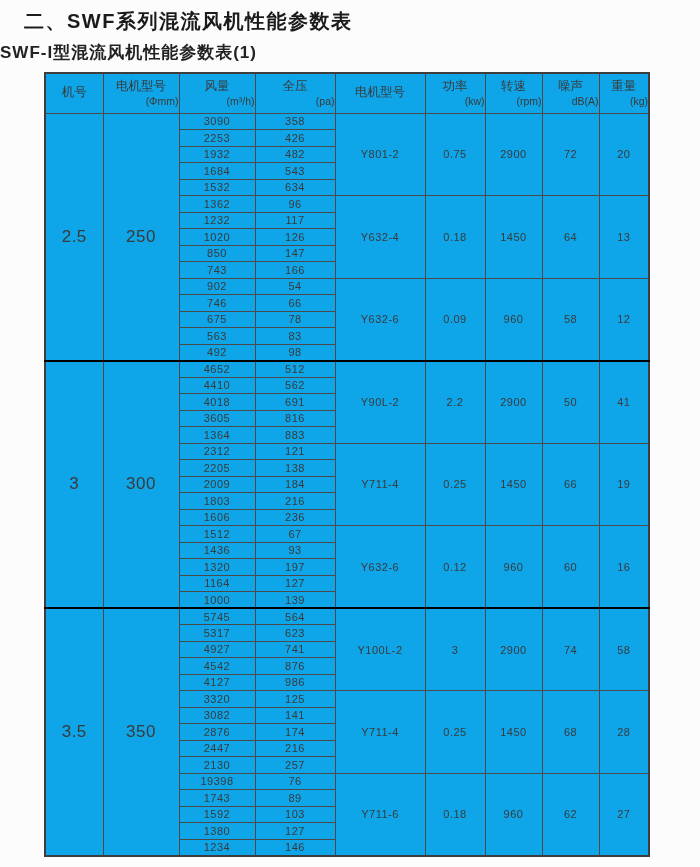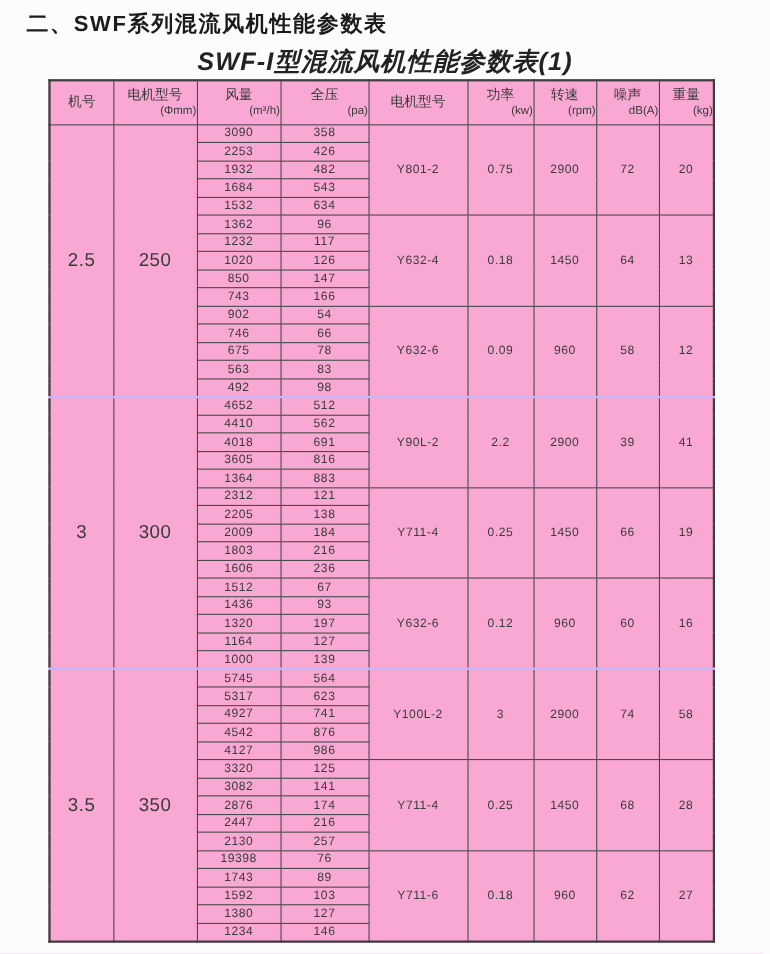--- a/index.html
+++ b/index.html
@@ -16,50 +16,48 @@
     left: 24px; top: 8px;
     font-size: 20px;
     font-weight: bold;
     color: #1b1b1b;
     letter-spacing: 1.5px;
   }
   .table-title {
     position: absolute;
     left: 0; top: 41px;
     width: 100%;
-    text-align: center;
-    font-size: 23px;
+    font-size: 17px;
     font-weight: bold;
     color: #222;
     letter-spacing: 1px;
-    font-style: italic;
   }
   table.perf {
     position: absolute;
     left: 44px; top: 72px;
     border-collapse: collapse;
     table-layout: fixed;
     border: 2px solid #3d3d3d;
-    background: #f9a8d4;
+    background: #0ea5e9;
   }
   .perf th, .perf td {
     border: 1px solid #4a4a4a;
     text-align: center;
     vertical-align: middle;
     overflow: hidden;
     padding: 0;
     color: #3a3a3a;
   }
   .perf thead tr { height: 40px; }
   .perf th { font-size: 12.5px; font-weight: normal; line-height: 1.25; }
   .perf th .hdr-sub { font-size: 10.5px; text-align: right; }
   .perf tbody tr { height: 16.5px; }
   .perf td { font-size: 11px; letter-spacing: 0.5px; }
   .perf td.model-cell { font-size: 17px; }
-  .perf tbody tr.section-start td { border-top: 2px solid #c4b5fd; }
+  .perf tbody tr.section-start td { border-top: 2px solid #000000; }
 </style>
 </head>
 <body>
 
 <div class="page-title">二、SWF系列混流风机性能参数表</div>
 <div class="table-title">SWF-I型混流风机性能参数表(1)</div>
 
 <table class="perf">
   <colgroup>
     <col style="width:58px">
@@ -189,21 +187,21 @@
         <td>98</td>
       </tr>
       <tr class="section-start">
         <td class="model-cell" rowspan="15">3</td>
         <td class="model-cell" rowspan="15">300</td>
         <td>4652</td>
         <td>512</td>
         <td rowspan="5">Y90L-2</td>
         <td rowspan="5">2.2</td>
         <td rowspan="5">2900</td>
-        <td rowspan="5">39</td>
+        <td rowspan="5">50</td>
         <td rowspan="5">41</td>
       </tr>
       <tr>
         <td>4410</td>
         <td>562</td>
       </tr>
       <tr>
         <td>4018</td>
         <td>691</td>
       </tr>

